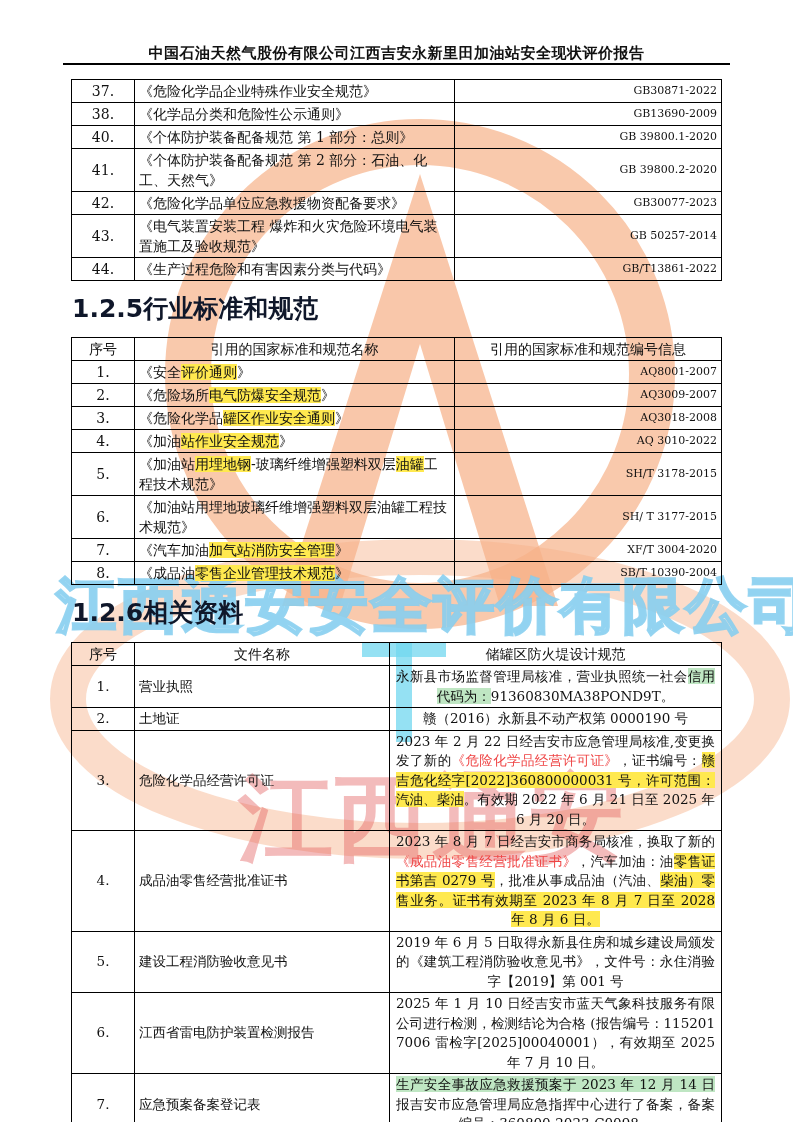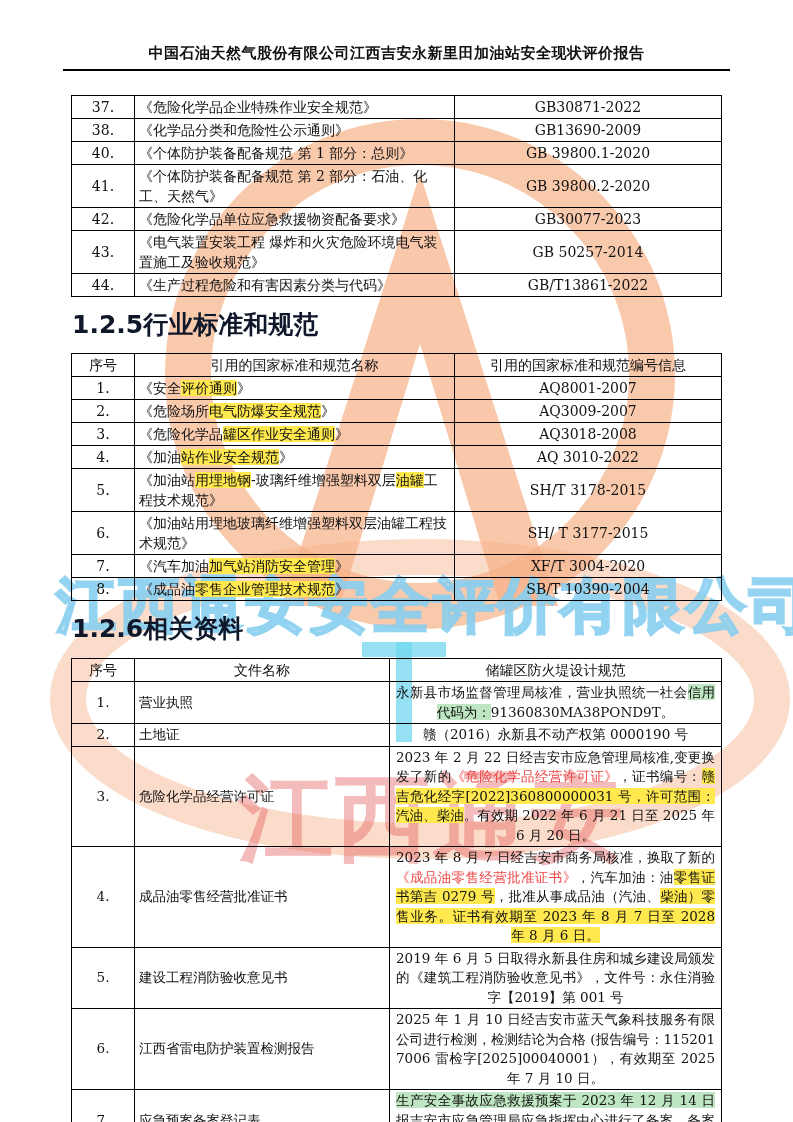--- a/index.html
+++ b/index.html
@@ -18,33 +18,33 @@
     color:rgba(205,238,250,0.40);
     -webkit-text-stroke:2.5px rgba(130,205,238,0.85);
   }
   .wm-red{
     position:absolute;left:238px;top:712px;white-space:nowrap;
     font-family:"DejaVu Serif","Liberation Serif",serif;font-weight:bold;
     font-size:95px;letter-spacing:2px;color:rgba(226,92,92,0.42);
   }
   
   .content{position:relative;z-index:1;}
-  .doc-header{margin:44px 63px 0 63px;border-bottom:2.5px solid #000;padding-bottom:6px;}
+  .doc-header{margin:44px 63px 0 63px;border-bottom:2.5px solid #000;padding-bottom:0;}
   .doc-title{
     text-align:center;font-family:"DejaVu Sans","Liberation Sans",sans-serif;
     font-weight:bold;font-size:15px;letter-spacing:0.5px;
   }
   table{border-collapse:collapse;table-layout:fixed;margin:0 auto;width:650px;}
   td,th{border:1.5px solid #000;font-size:14px;line-height:20px;padding:1px 4px;
         vertical-align:middle;word-break:break-all;}
   th{font-weight:normal;text-align:center;}
   .cell-no{text-align:center;}
   .cell-name{}
-  .cell-code{text-align:center;font-size:14px;}
-  .t1{margin-top:24px;}
+  .cell-code{text-align:right;font-size:11px;}
+  .t1{margin-top:14px;}
   .t2{margin-top:12px;}
   .t3{margin-top:13px;}
   .t3 td{font-size:13.5px;line-height:19.5px;}
   .t3 .cell-value{text-align:justify;text-align-last:center;padding:1px 6px;}
   .section-heading{
     margin:11px 0 0 72px;font-family:"DejaVu Sans","Liberation Sans",sans-serif;
     font-weight:bold;font-size:25px;color:#0f172a;
   }
   .hl-yellow{background:#ffe94f;}
   .hl-green{background:#bfe6c3;}

